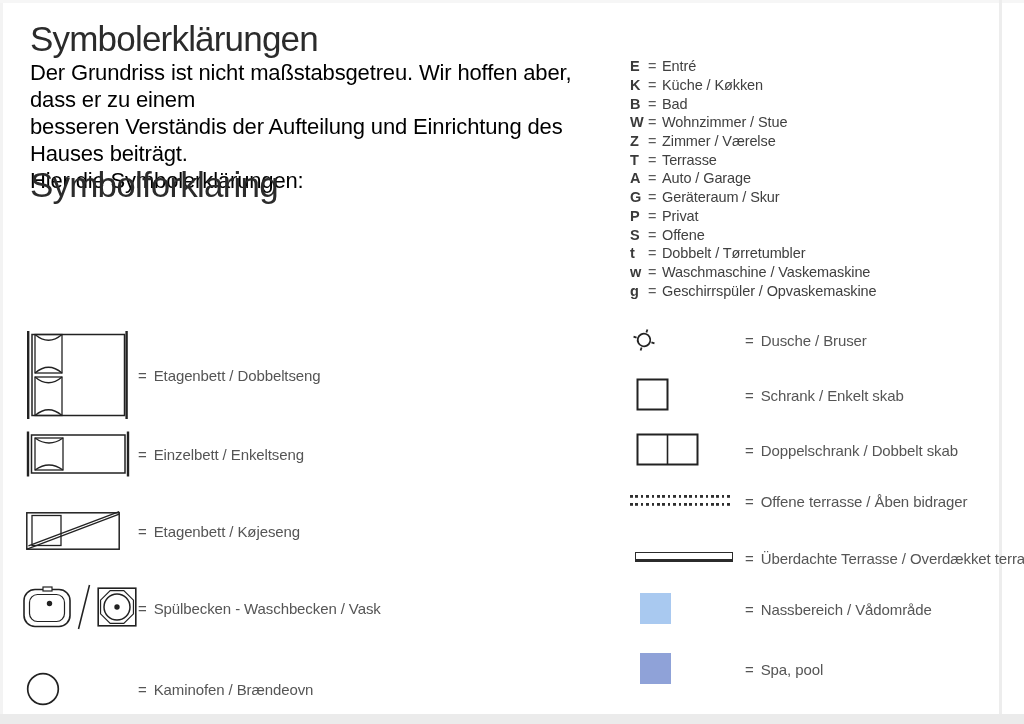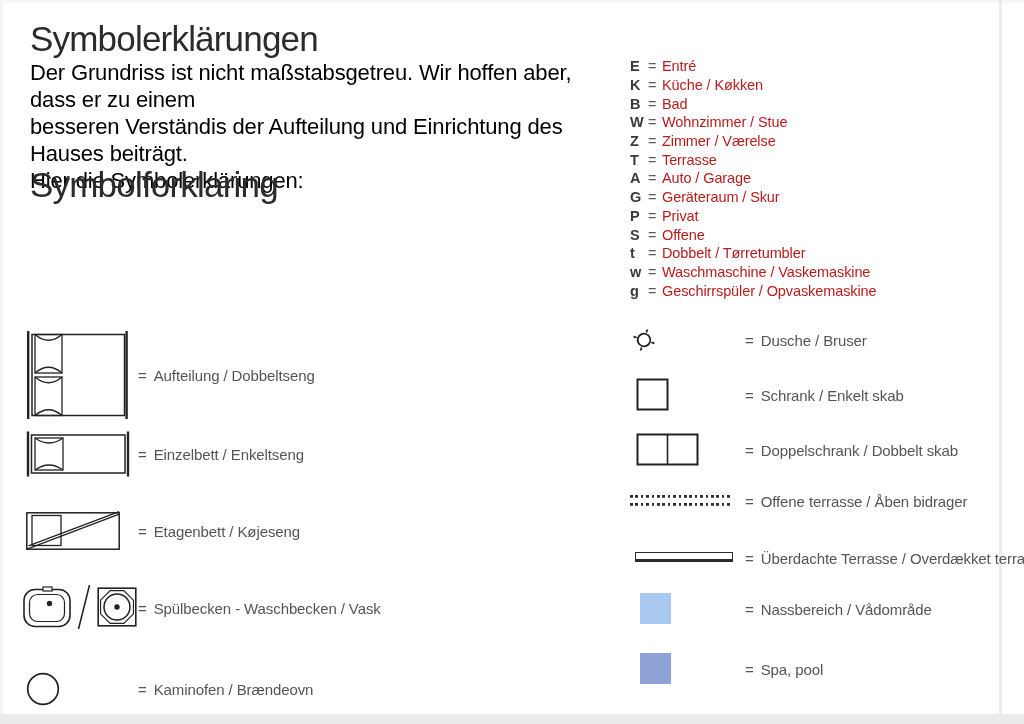--- a/index.html
+++ b/index.html
@@ -30,21 +30,21 @@
   .para-da { top:226px; }
 
   
   .codes { position:absolute; left:630px; top:57px; }
   .code-row {
     display:grid; grid-template-columns:18px 14px auto;
     height:18.7px; align-items:center; font-size:14.5px; letter-spacing:-0.1px;
   }
   .code-letter { font-weight:bold; color:#3a3a3a; }
   .code-eq { color:#5a5a5a; }
-  .code-label { color:#b91c1c; white-space:nowrap; }
+  .code-label { color:#404040; white-space:nowrap; }
 
   
   .sym-row { position:absolute; }
   .icon-wrap { position:absolute; top:0; }
   .sym-label {
     position:absolute; top:50%; transform:translateY(-50%);
     display:flex; gap:7px; font-size:15px; color:#555555;
     letter-spacing:-0.1px; white-space:nowrap;
   }
   .left-label  { left:113px; }
@@ -164,21 +164,21 @@
           <path d="M10,3.5 Q23.5,15 37,3.5" stroke-width="1.3"></path>
           <path d="M10,42 Q23.5,30.5 37,42" stroke-width="1.3"></path>
           <rect x="10" y="46" width="27" height="38.5" stroke-width="1.3"></rect>
           <path d="M10,46 Q23.5,57.5 37,46" stroke-width="1.3"></path>
           <path d="M10,84.5 Q23.5,73 37,84.5" stroke-width="1.3"></path>
         </g>
       </svg>
     </div>
     <div class="sym-label left-label">
         <span>=</span>
-        <span>Aufteilung / Dobbeltseng</span>
+        <span>Etagenbett / Dobbeltseng</span>
       </div>
   </div>
 
   <div class="sym-row" style="left:25px; top:431px; width:560px; height:46px;">
     <div class="icon-wrap" style="left:0;">
       <svg width="106" height="46" viewBox="0 0 106 46">
         <g class="stroke" stroke-width="1.5">
           <rect x="6.5" y="4" width="93.5" height="38"></rect>
           <line x1="3" y1="0.5" x2="3" y2="45.5" stroke-width="2.4"></line>
           <line x1="103" y1="0.5" x2="103" y2="45.5" stroke-width="2.4"></line>

